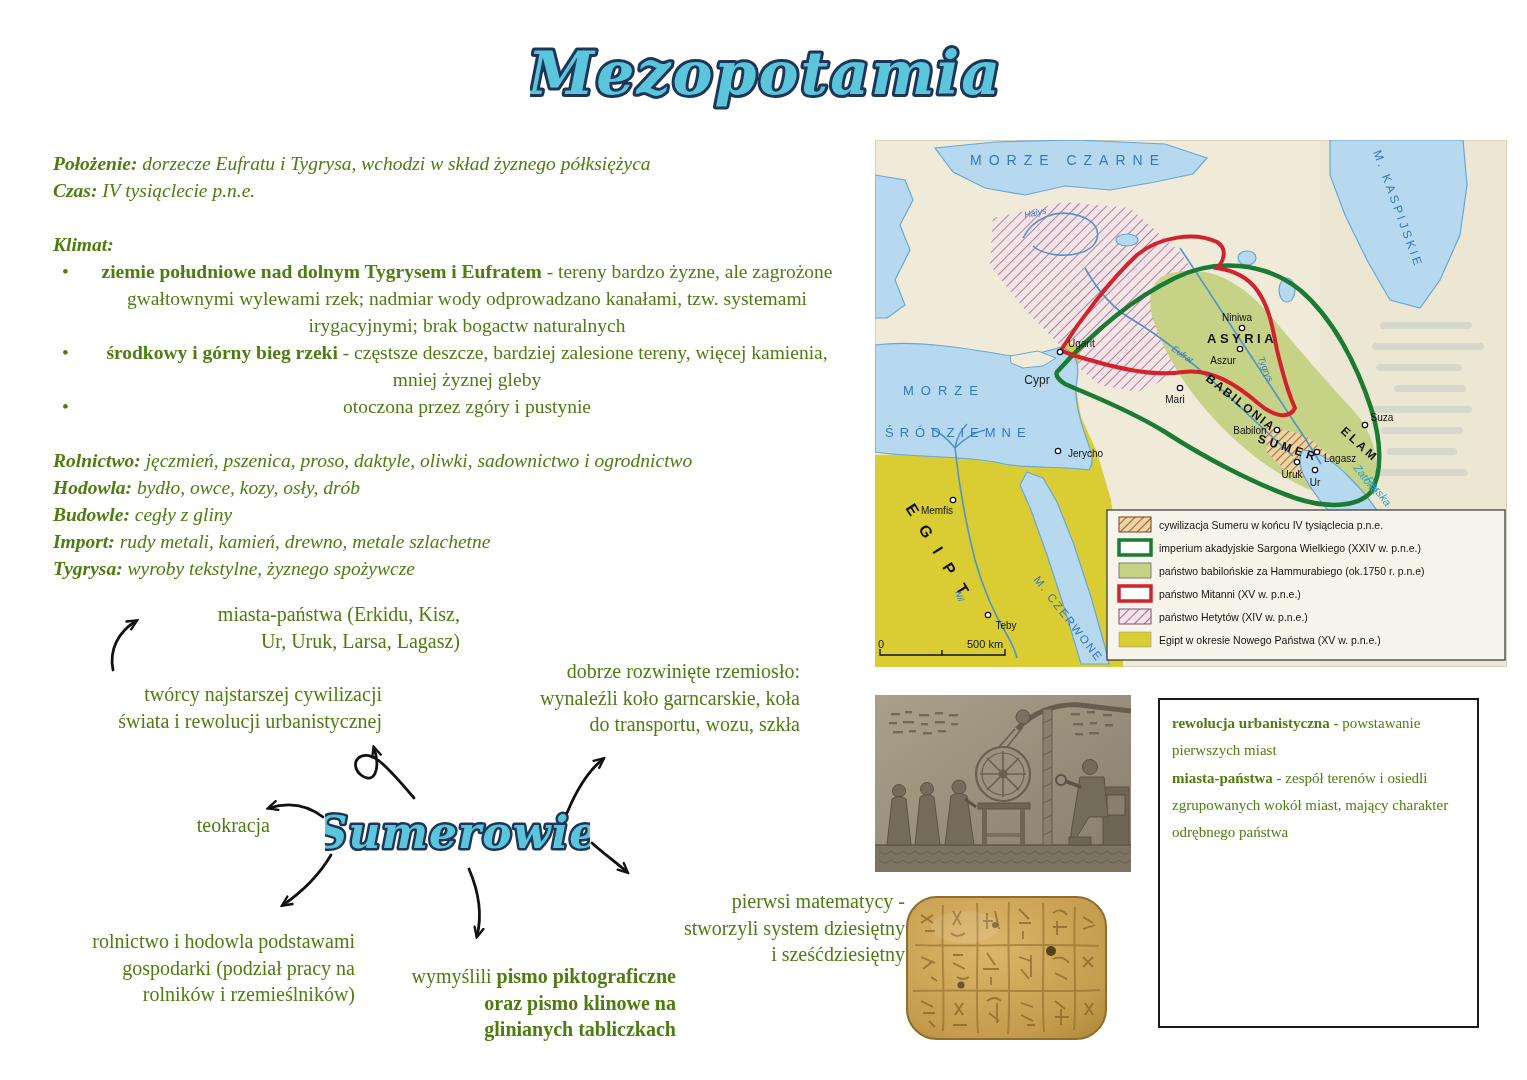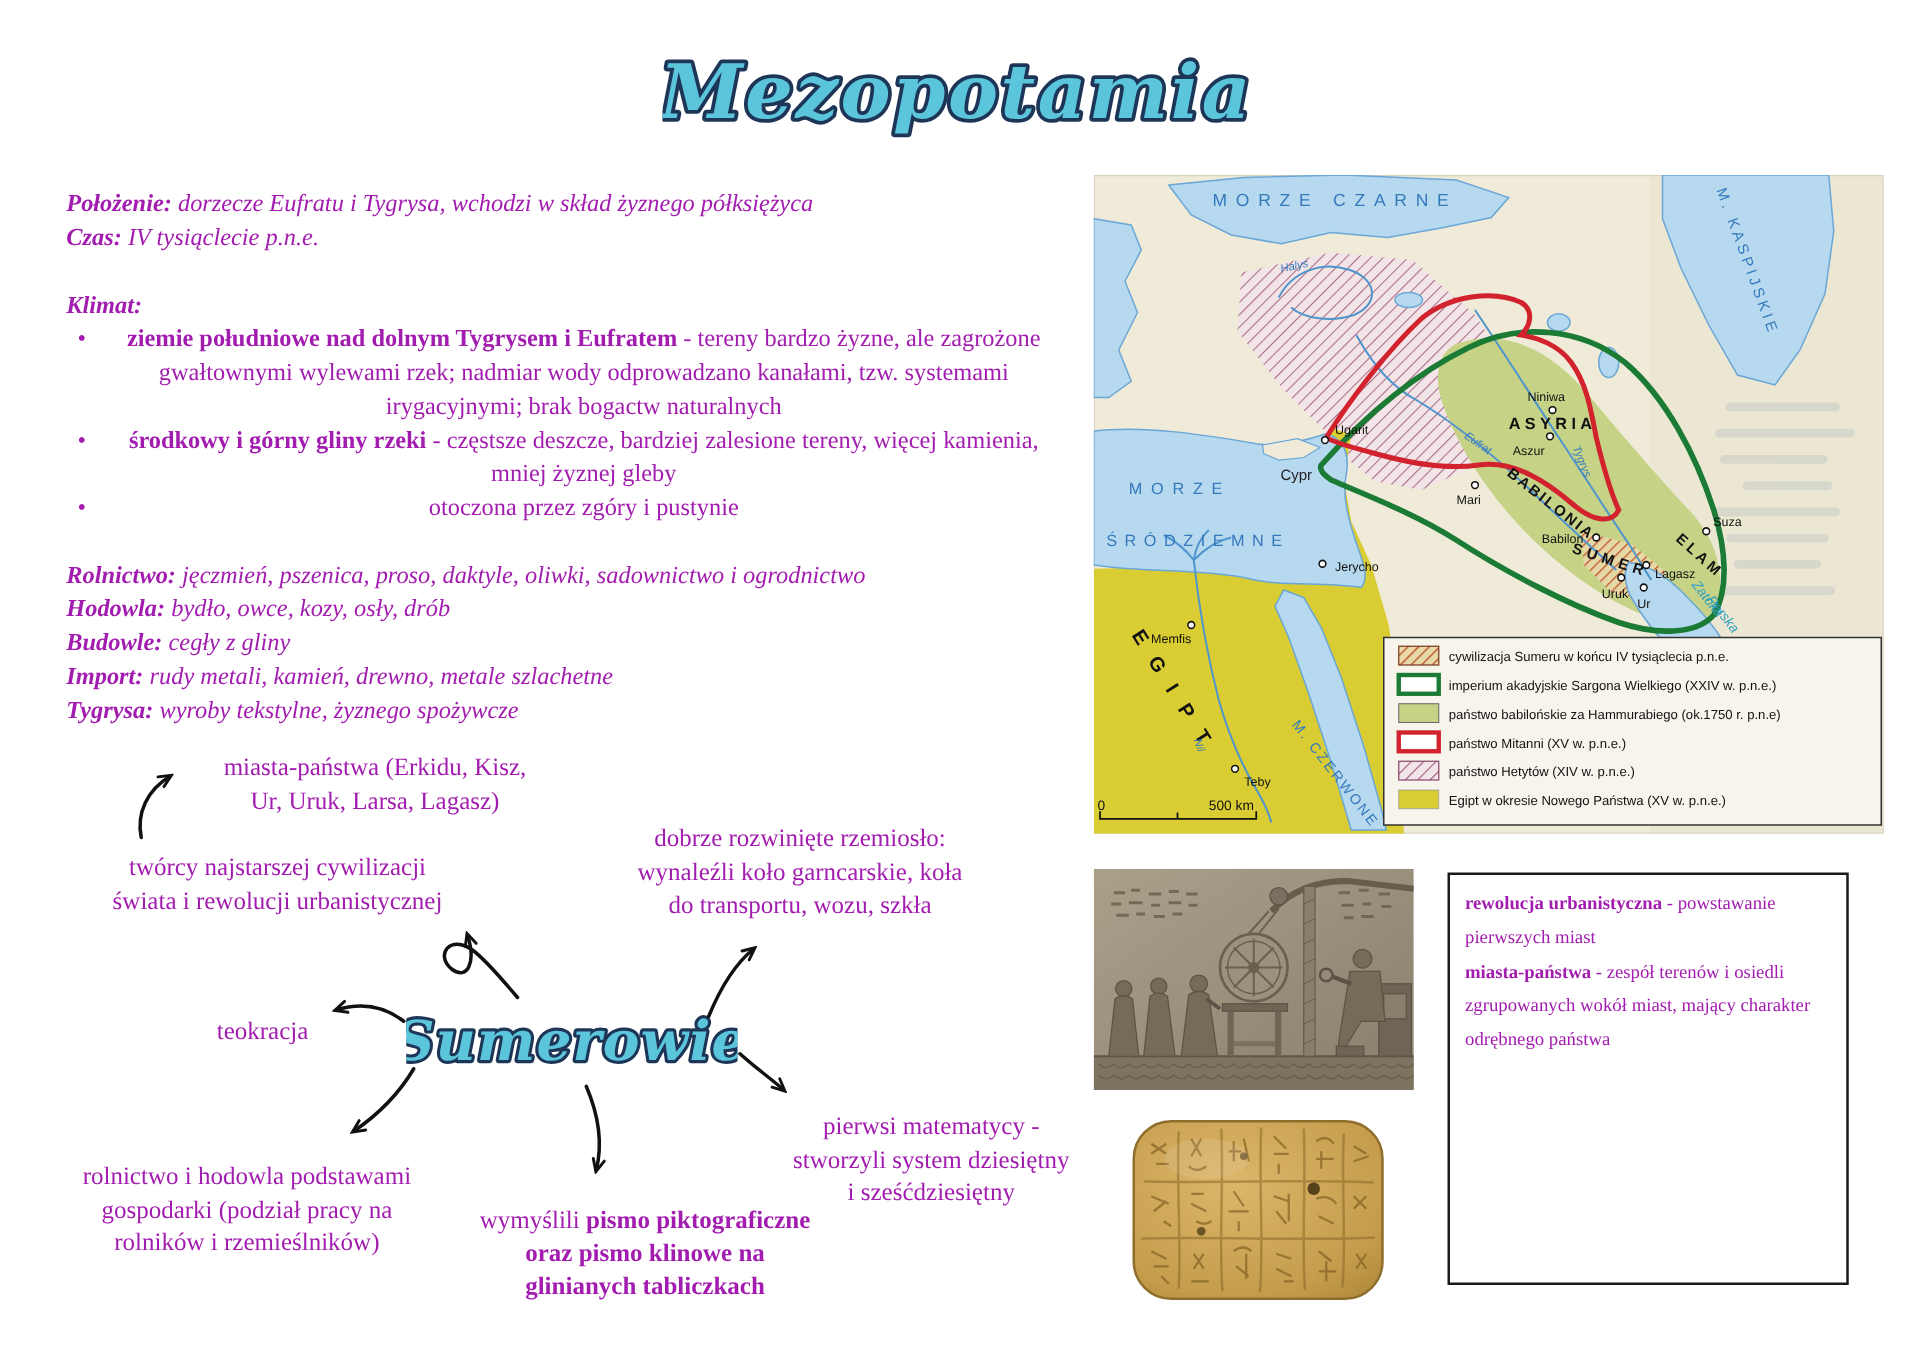--- a/index.html
+++ b/index.html
@@ -1,31 +1,31 @@
 <!DOCTYPE html>
 <html><head>
 <meta charset="utf-8">
 <style>
   html,body{margin:0;padding:0;background:#ffffff;}
   .page{position:relative;width:1527px;height:1080px;background:#ffffff;overflow:hidden;
-        font-family:"Liberation Serif","DejaVu Serif",serif;color:#a21caf;}
+        font-family:"Liberation Serif","DejaVu Serif",serif;color:#4d7c0f;}
 
   
   .title-svg{position:absolute;left:530px;top:26px;}
 
   
   .info{position:absolute;left:53px;top:150px;width:792px;font-size:19.5px;line-height:27px;}
   .info p{margin:0;font-style:italic;}
   .info .gap-before{margin-top:27px;}
   .info ul{list-style:none;margin:0;padding:0;}
   .info li{position:relative;padding-left:36px;text-align:center;}
   .info li::before{content:"•";position:absolute;left:9px;top:0;}
 
   
-  .node{position:absolute;text-align:center;font-size:20px;line-height:26.5px;white-space:pre-line;}
+  .node{position:absolute;text-align:right;font-size:20px;line-height:26.5px;white-space:pre-line;}
   .node b{font-weight:bold;}
   .arrows{position:absolute;left:0;top:0;pointer-events:none;}
   .script-svg{position:absolute;}
 
   
   .map-svg{position:absolute;left:875px;top:140px;}
   .map-svg text{font-family:"Liberation Sans","DejaVu Sans",sans-serif;}
   .sea-label{fill:#3579bd;}
   .city-label{fill:#111111;font-size:10px;}
   .region-label{fill:#111111;font-weight:bold;}
@@ -49,21 +49,21 @@
   <svg class="title-svg" width="470" height="96">
     <text x="235" y="68" text-anchor="middle" font-family="DejaVu Serif, serif" font-style="italic" font-weight="bold" font-size="60" letter-spacing="2" fill="#5bc5db" stroke="#1d3557" stroke-width="6" stroke-linejoin="round" paint-order="stroke fill">Mezopotamia</text>
   </svg>
 
   <div class="info">
     <p><b>Położenie:</b><span> dorzecze Eufratu i Tygrysa, wchodzi w skład żyznego półksiężyca</span></p>
     <p><b>Czas:</b><span> IV tysiąclecie p.n.e.</span></p>
     <p class="gap-before"><b>Klimat:</b></p>
     <ul>
       <li><b>ziemie południowe nad dolnym Tygrysem i Eufratem</b><span> - tereny bardzo żyzne, ale zagrożone gwałtownymi wylewami rzek; nadmiar wody odprowadzano kanałami, tzw. systemami irygacyjnymi; brak bogactw naturalnych</span></li>
-      <li><b>środkowy i górny gliny rzeki</b><span> - częstsze deszcze, bardziej zalesione tereny, więcej kamienia, mniej żyznej gleby</span></li>
+      <li><b>środkowy i górny bieg rzeki</b><span> - częstsze deszcze, bardziej zalesione tereny, więcej kamienia, mniej żyznej gleby</span></li>
       <li><span>otoczona przez zgóry i pustynie</span></li>
     </ul>
     <div class="gap-before">
       <p><b>Rolnictwo:</b><span> jęczmień, pszenica, proso, daktyle, oliwki, sadownictwo i ogrodnictwo</span></p>
       <p><b>Hodowla:</b><span> bydło, owce, kozy, osły, drób</span></p>
       <p><b>Budowle:</b><span> cegły z gliny</span></p>
       <p><b>Import:</b><span> rudy metali, kamień, drewno, metale szlachetne</span></p>
       <p><b>Tygrysa:</b><span> wyroby tekstylne, żyznego spożywcze</span></p>
     </div>
   </div>

